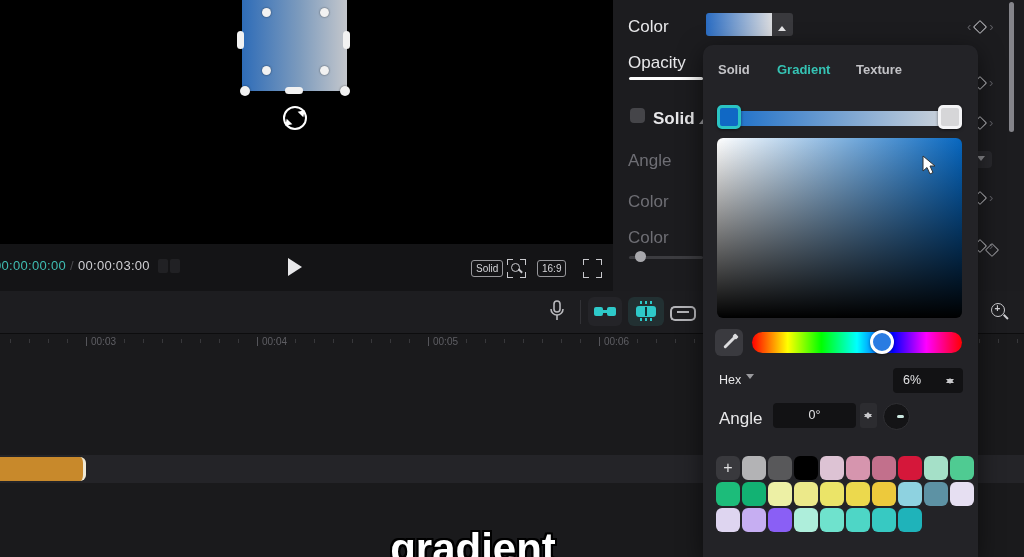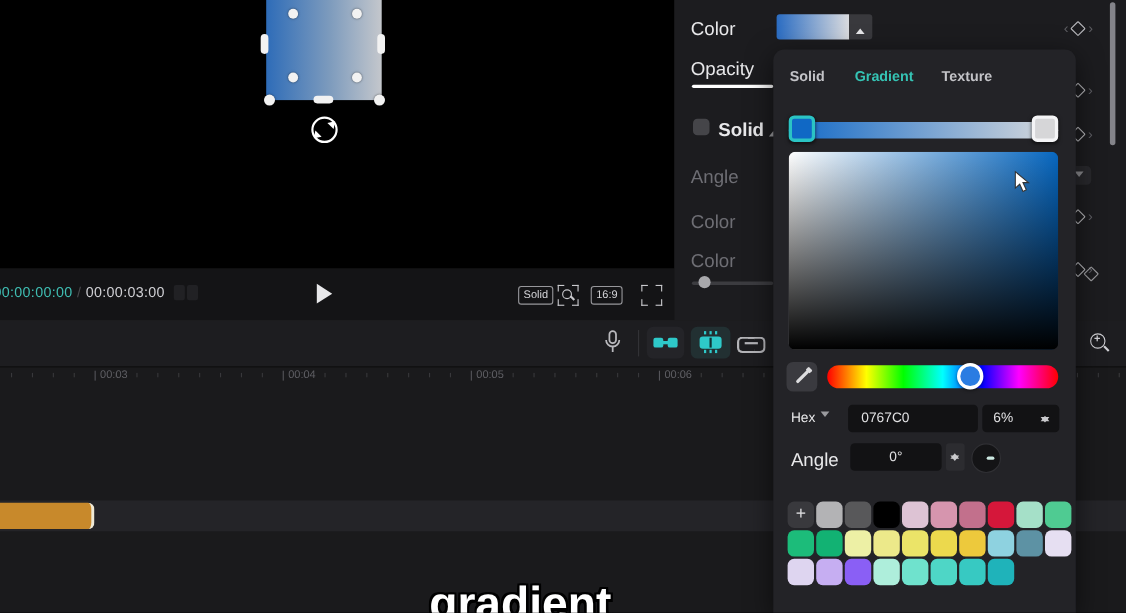--- a/index.html
+++ b/index.html
@@ -333,21 +333,20 @@
     </div>
 
     <div id="eyedropper-btn" class="abs">
         <b></b>
       </div>
     <div id="hue-track" class="abs">
       <div id="hue-thumb" class="abs"></div>
     </div>
 
     <span id="hex-select" class="abs"><em style="font-style:normal;">Hex</em><i></i></span>
-    <div id="hex-input" class="abs field">0767C0</div>
     <div id="alpha-box" class="abs field">
       <span>6%</span>
       <span id="alpha-stepper" class="stepper">
           <i class="up"></i>
           <i class="dn"></i>
         </span>
     </div>
 
     <span id="angle-label" class="abs lbl">Angle</span>
     <div id="angle-input" class="abs field">0°</div>

